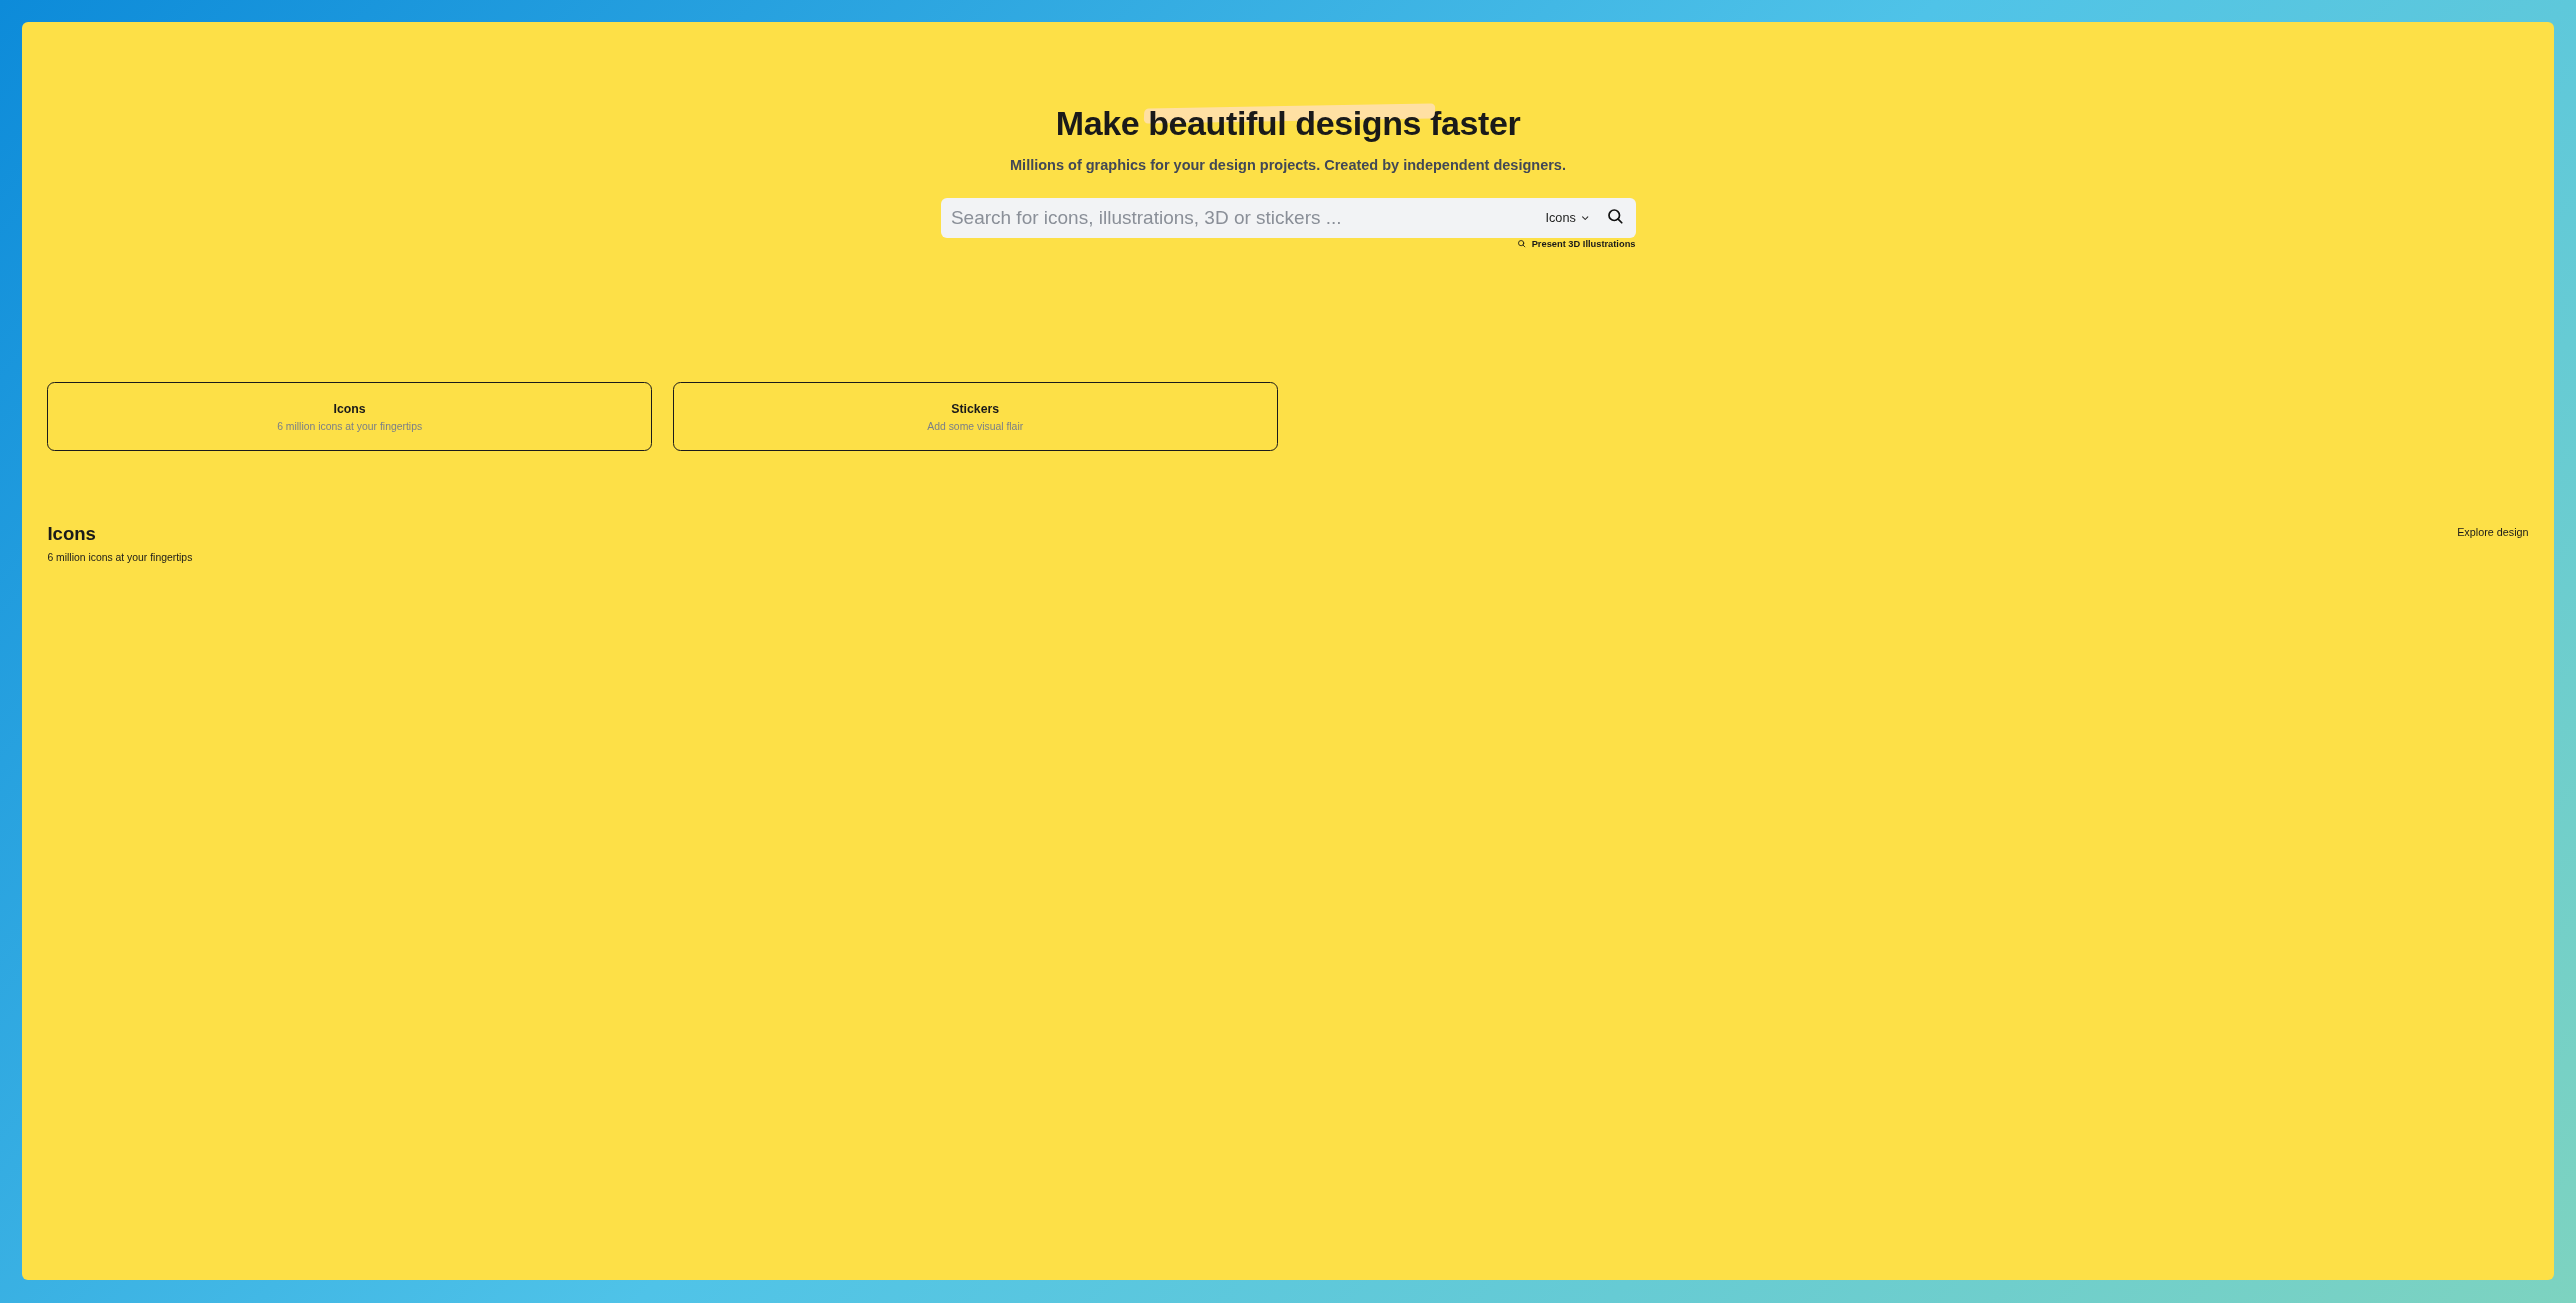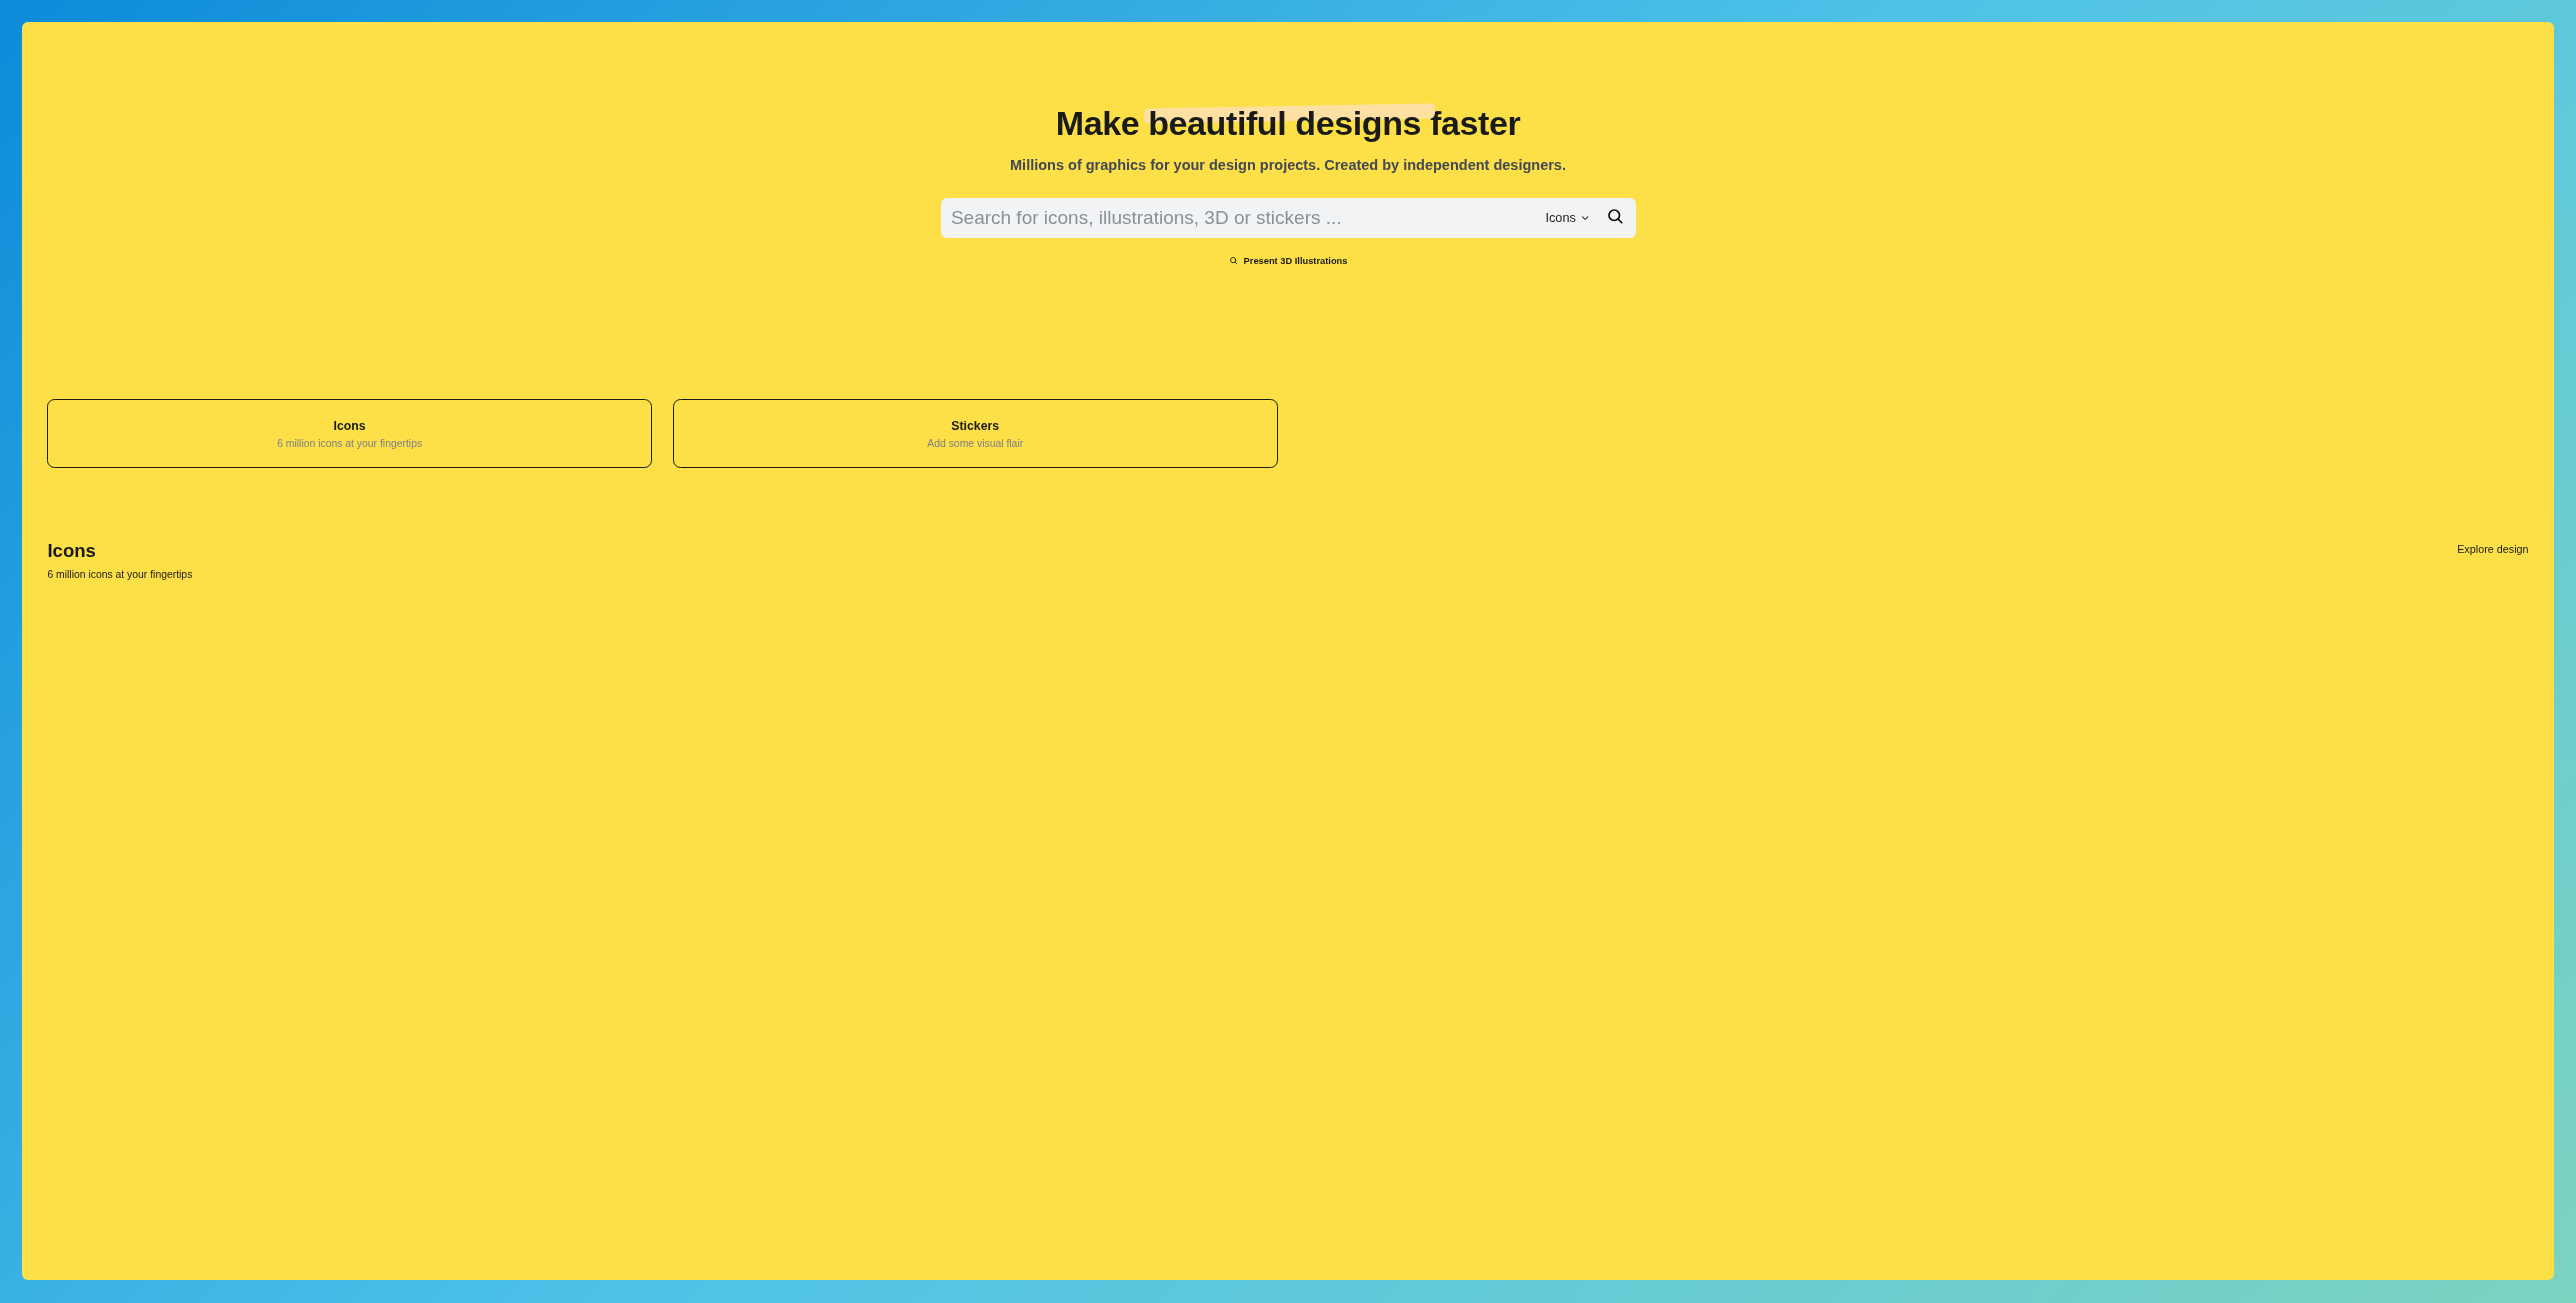--- a/index.html
+++ b/index.html
@@ -90,23 +90,23 @@
 .chevron-icon svg { display: block; }
 .search-btn {
   background: none;
   border: none;
   cursor: pointer;
   padding: 3px 1.5px 3px 4.5px;
   display: flex;
   align-items: center;
 }
 .suggest {
-  margin-top: 18px;
-  display: flex;
-  justify-content: center;
+  margin-top: 1px;
+  display: flex;
+  justify-content: flex-end;
   align-items: center;
   gap: 6px;
   font-size: 9.3px;
   font-weight: 600;
   color: #1a1a1a;
   cursor: pointer;
 }
 .suggest svg { display: block; }
 .cards {
   display: grid;

